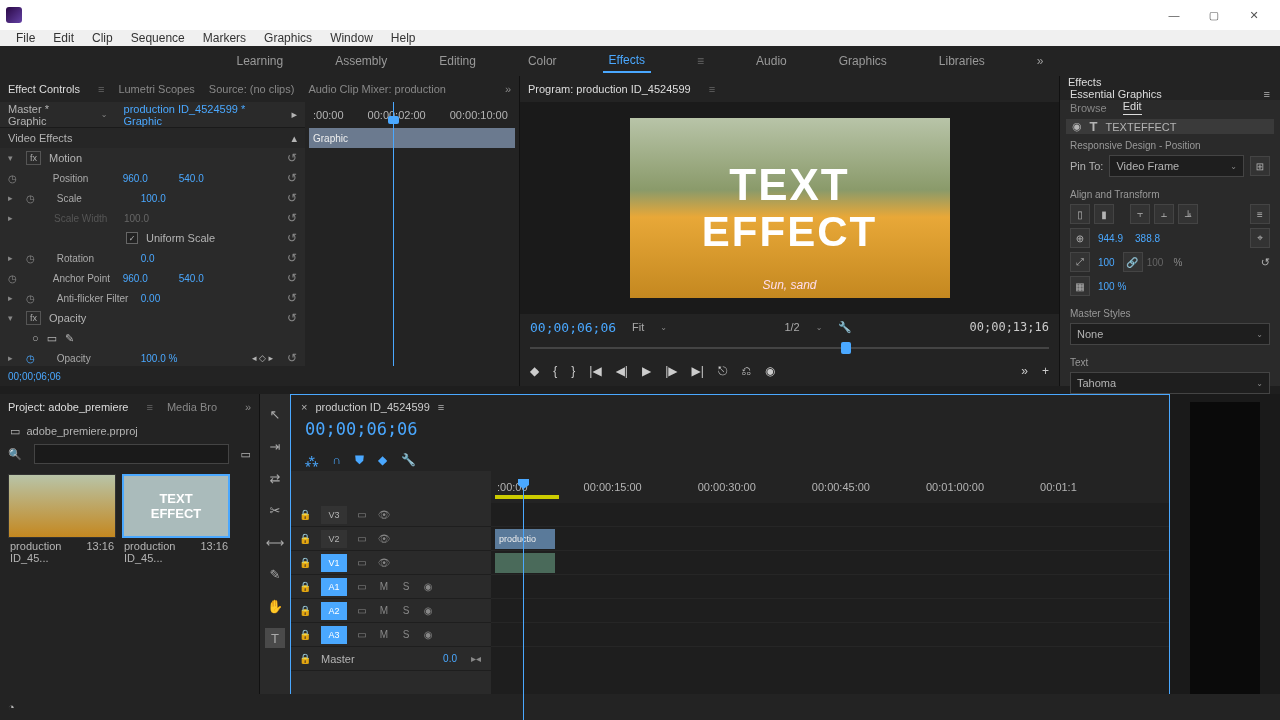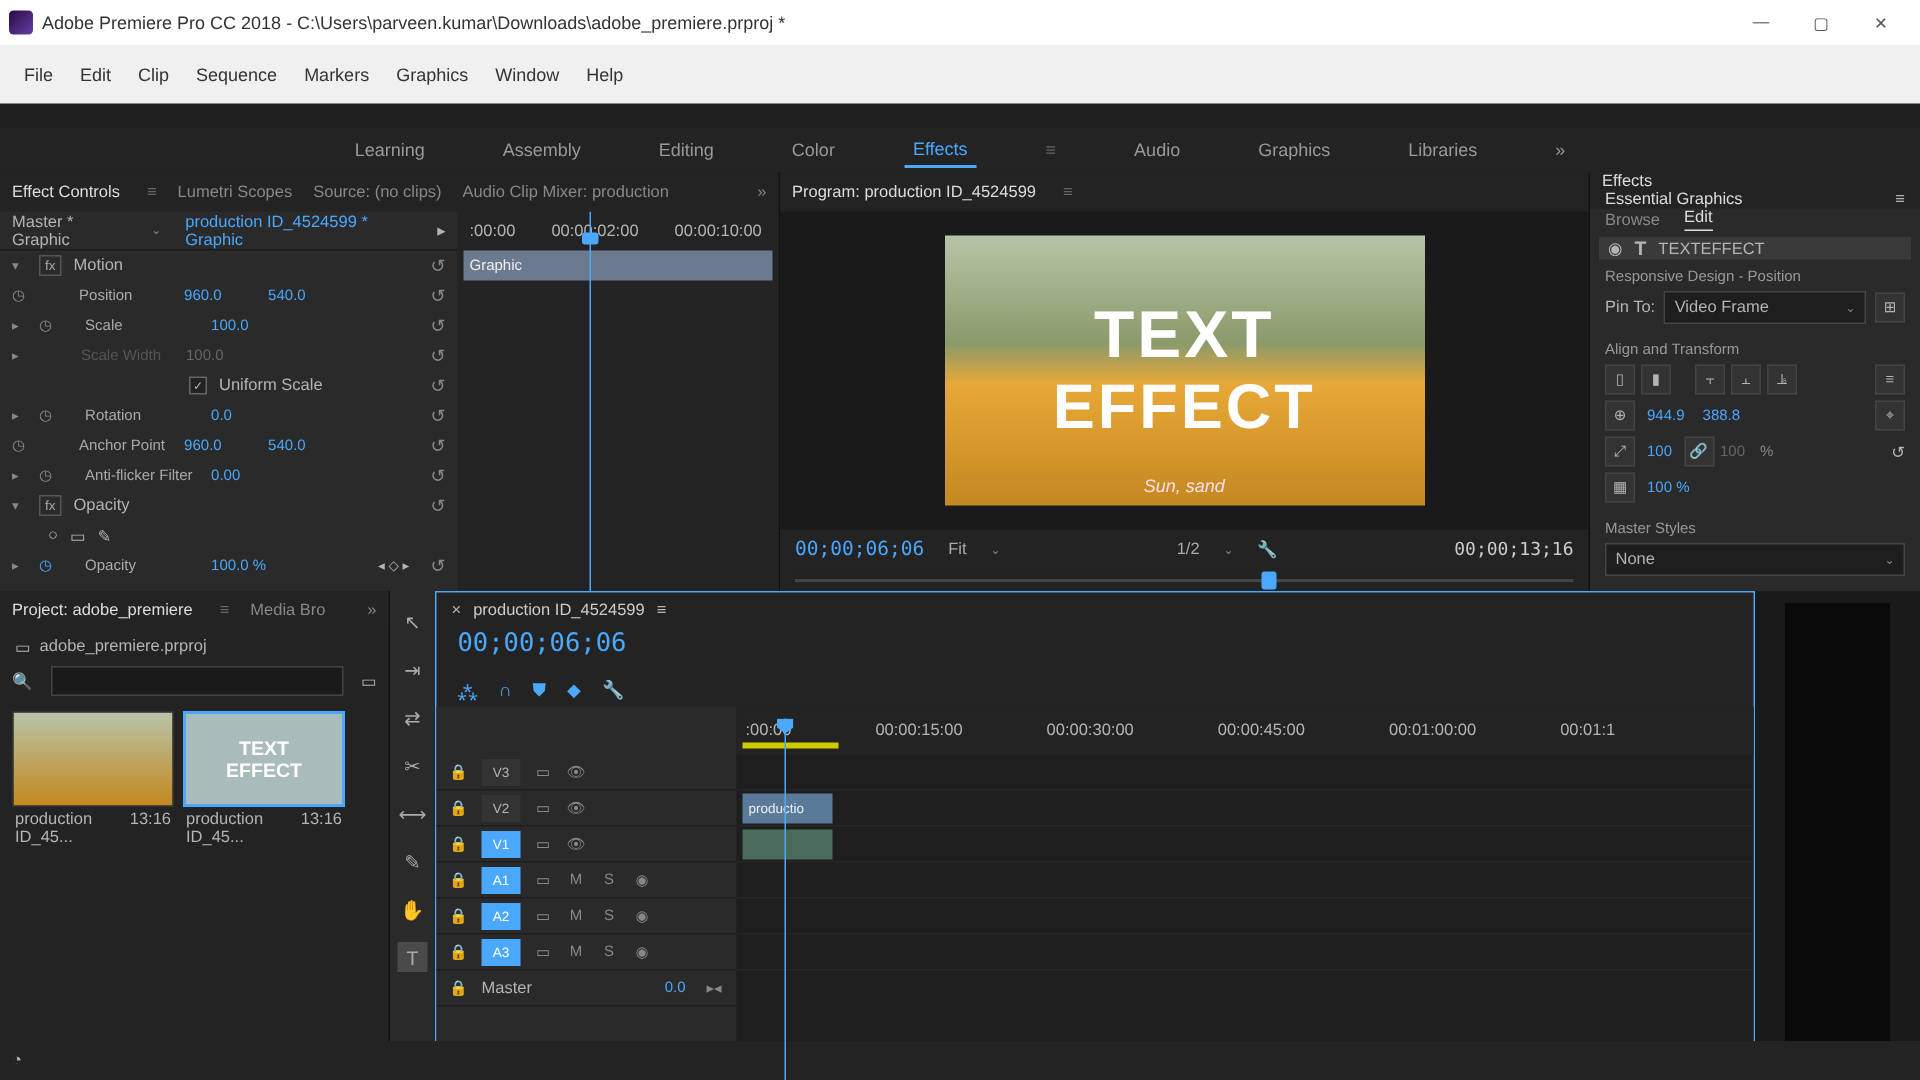--- a/index.html
+++ b/index.html
@@ -2,23 +2,23 @@
 <html><head>
 <meta charset="utf-8">
 <style>
 * { margin:0; padding:0; box-sizing:border-box; font-family:'Segoe UI',Tahoma,sans-serif; font-size:11px; color:#b4b4b4; user-select:none; }
 body { background:#1e1e1e; width:1280px; height:720px; overflow:hidden; position:relative; }
 .titlebar { height:30px; background:#fff; display:flex; align-items:center; padding:0 6px; color:#333; }
 .titlebar .logo { width:16px; height:16px; background:linear-gradient(135deg,#2a0845,#6441a5); border-radius:3px; margin-right:6px; }
 .titlebar span { color:#333; font-size:12px; }
 .winbtns { margin-left:auto; display:flex; }
 .winbtn { width:40px; height:30px; display:flex; align-items:center; justify-content:center; color:#555; }
-.menubar { height:39px; background:#f0f0f0; display:flex; align-items:center; padding:0 8px; gap:2px; }
+.menubar { height:16px; background:#f0f0f0; display:flex; align-items:center; padding:0 8px; gap:2px; }
 .menubar span { color:#333; padding:2px 8px; font-size:12px; }
-.workspace-bar { height:30px; background:#232323; display:flex; align-items:center; justify-content:center; gap:40px;margin-top:16px; }
+.workspace-bar { height:30px; background:#232323; display:flex; align-items:center; justify-content:center; gap:40px; }
 .workspace-bar span { color:#999; font-size:12px; padding:4px 6px; }
 .workspace-bar span.active { color:#4aa8ff; border-bottom:2px solid #4aa8ff; }
 .main { display:flex; height:calc(100% - 110px); }
 .left-top { width:520px; height:310px; display:flex; flex-direction:column; border-right:1px solid #111; }
 .panel-tabs { height:26px; background:#232323; display:flex; align-items:center; padding:0 8px; gap:14px; }
 .panel-tabs span { color:#888; font-size:11px; }
 .panel-tabs span.active { color:#ddd; }
 .panel-tabs .menu-icon { margin-left:4px; color:#666; }
 .effect-controls-body { flex:1; display:flex; background:#2a2a2a; overflow:hidden; }
 .ec-props { width:305px; background:#2a2a2a; overflow:hidden; }
@@ -110,21 +110,20 @@
 .meter-track { flex:1; position:relative; margin:8px 20px; background:#0a0a0a; }
 .checkbox { width:12px; height:12px; border:1px solid #666; background:#222; display:inline-flex; align-items:center; justify-content:center; font-size:8px; }
 .dropdown-arr { font-size:8px; color:#888; }
 .statusbar { position:absolute; bottom:0; left:0; right:0; height:26px; background:#232323; display:flex; align-items:center; padding:0 8px; }
 </style>
 </head>
 <body>
 
 <div class="titlebar">
   <div class="logo"></div>
-  <span>Adobe Premiere Pro CC 2018 - C:\Users\parveen.kumar\Downloads\adobe_premiere.prproj *</span>
   <div class="winbtns">
     <div class="winbtn">—</div>
     <div class="winbtn">▢</div>
     <div class="winbtn">✕</div>
   </div>
 </div>
 
 <div class="menubar">
   <span>File</span>
   <span>Edit</span>
@@ -161,20 +160,24 @@
         <span>Audio Clip Mixer: production</span>
         <span style="margin-left:auto">»</span>
       </div>
       <div class="effect-controls-body">
         <div class="ec-props">
           <div class="ec-header">
             <span>Master * Graphic</span>
             <span class="dropdown-arr">⌄</span>
             <span class="blue">production ID_4524599 * Graphic</span>
             <span style="margin-left:auto">▸</span>
+          </div>
+          <div class="ec-row section">
+            <span>Video Effects</span>
+            <span style="margin-left:auto">▴</span>
           </div>
           <div class="ec-row">
             <span class="twirl">▾</span>
             <span class="fx">fx</span>
             <span>Motion</span>
             <span class="reset-icon">↺</span>
           </div>
           <div class="ec-row">
             <span class="stopwatch">◷</span>
             <span class="prop-label">Position</span>

